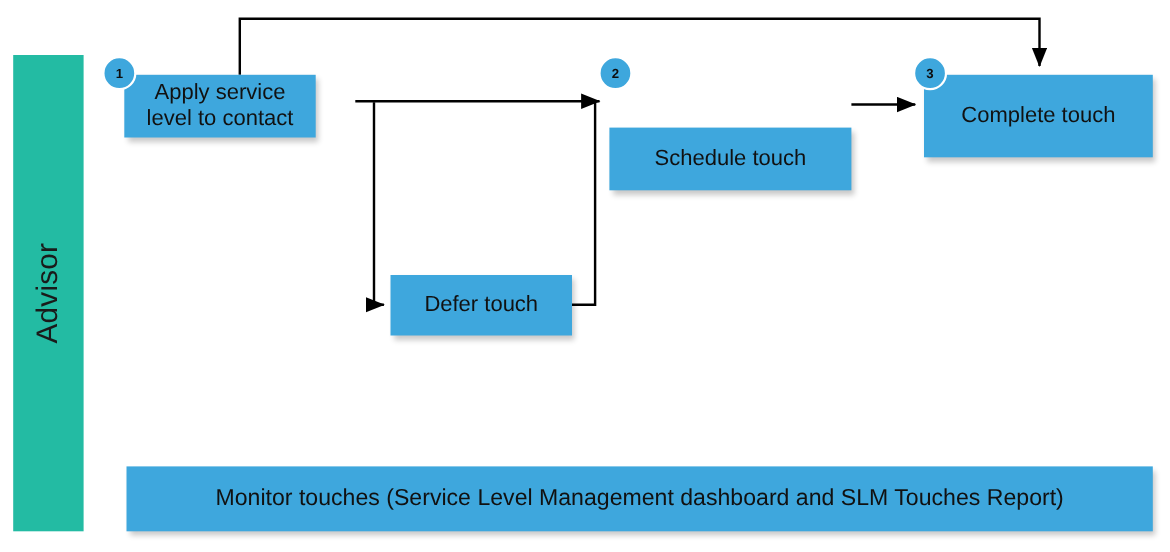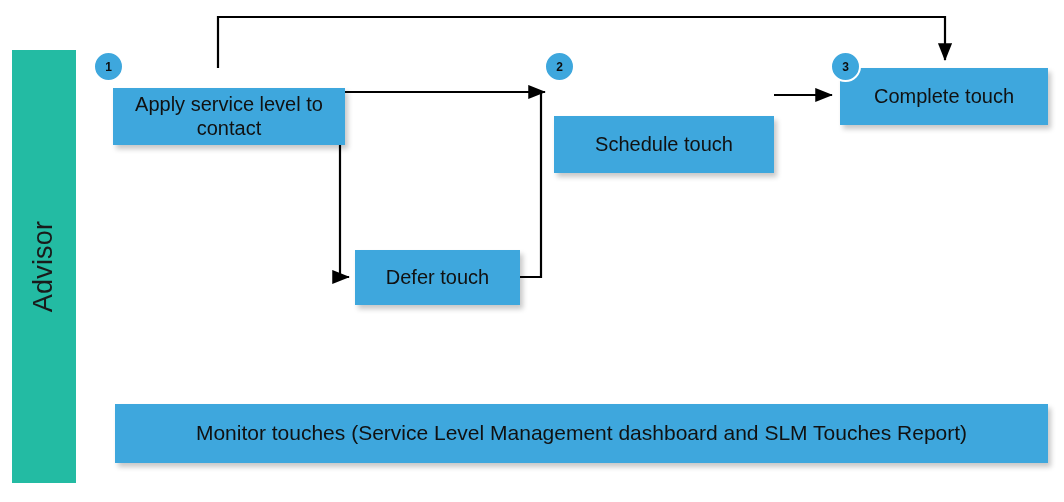--- a/index.html
+++ b/index.html
@@ -108,42 +108,42 @@
 
     <path class="conn" d="M 340,93 L 340,277 L 349,277" marker-end="url(#arrow)"></path>
 
     <path class="conn" d="M 520,277 L 541,277 L 541,93"></path>
 
     <path class="conn" d="M 774,95 L 832,95" marker-end="url(#arrow)"></path>
 
     <path class="conn" d="M 218,68 L 218,17 L 945,17 L 945,60" marker-end="url(#arrow)"></path>
   </svg>
 
-  <div class="node" style="left:113px; top:68px; width:232px; height:57px;margin-top:20px;">
+  <div class="node" style="left:113px; top:68px; width:174px; height:57px;">
     <span>Apply service level to contact</span>
   </div>
   <div class="badge" style="left:93px; top:51px;">
     <span>1</span>
   </div>
 
   <div class="node" style="left:554px; top:68px; width:220px; height:57px;margin-top:48px;">
     <span>Schedule touch</span>
   </div>
   <div class="badge" style="left:544px; top:51px;">
     <span>2</span>
   </div>
 
-  <div class="node" style="left:840px; top:68px; width:208px; height:57px;">
+  <div class="node" style="left:840px; top:68px; width:208px; height:75px;">
     <span>Complete touch</span>
   </div>
   <div class="badge" style="left:830px; top:51px;">
     <span>3</span>
   </div>
 
   <div class="node" style="left:355px; top:250px; width:165px; height:55px;justify-content:center;">
     <span>Defer touch</span>
   </div>
 
-  <div class="node wide" style="left:115px; top:404px; width:933px; height:59px;justify-content:center;">
+  <div class="node wide" style="left:115px; top:424px; width:933px; height:59px;justify-content:center;">
     <span>Monitor touches (Service Level Management dashboard and SLM Touches Report)</span>
   </div>
 
 </div>
 
 </body></html>

